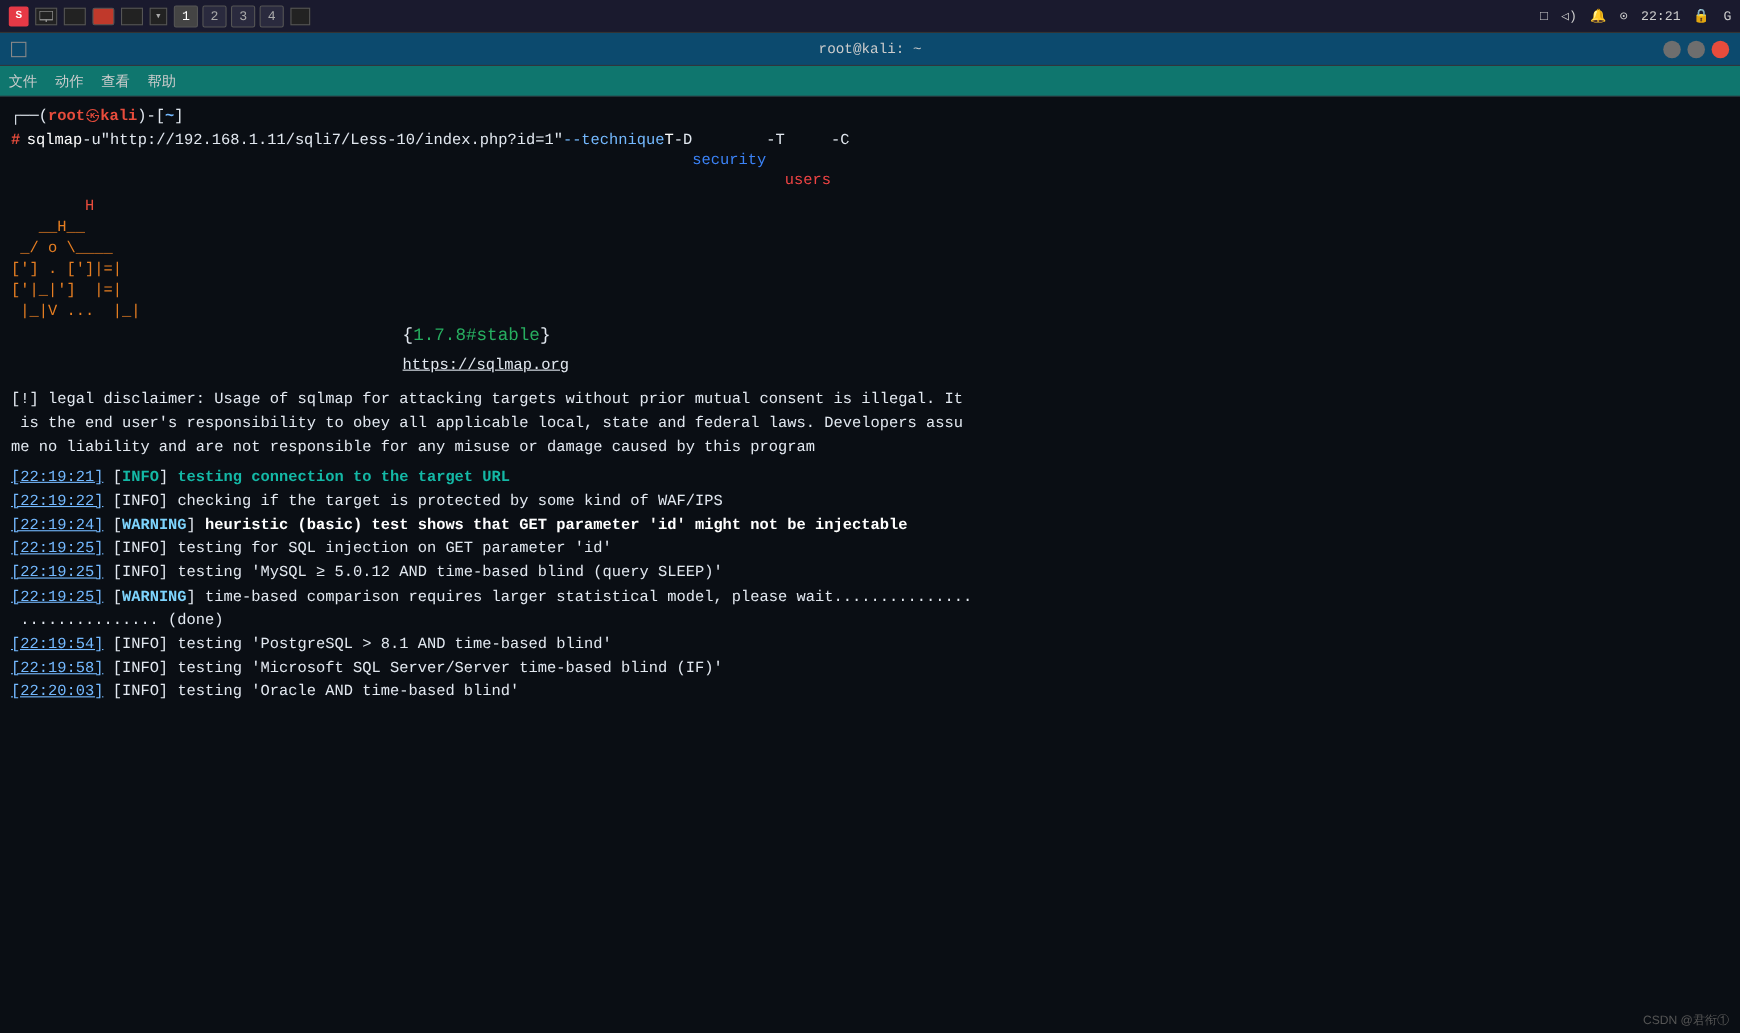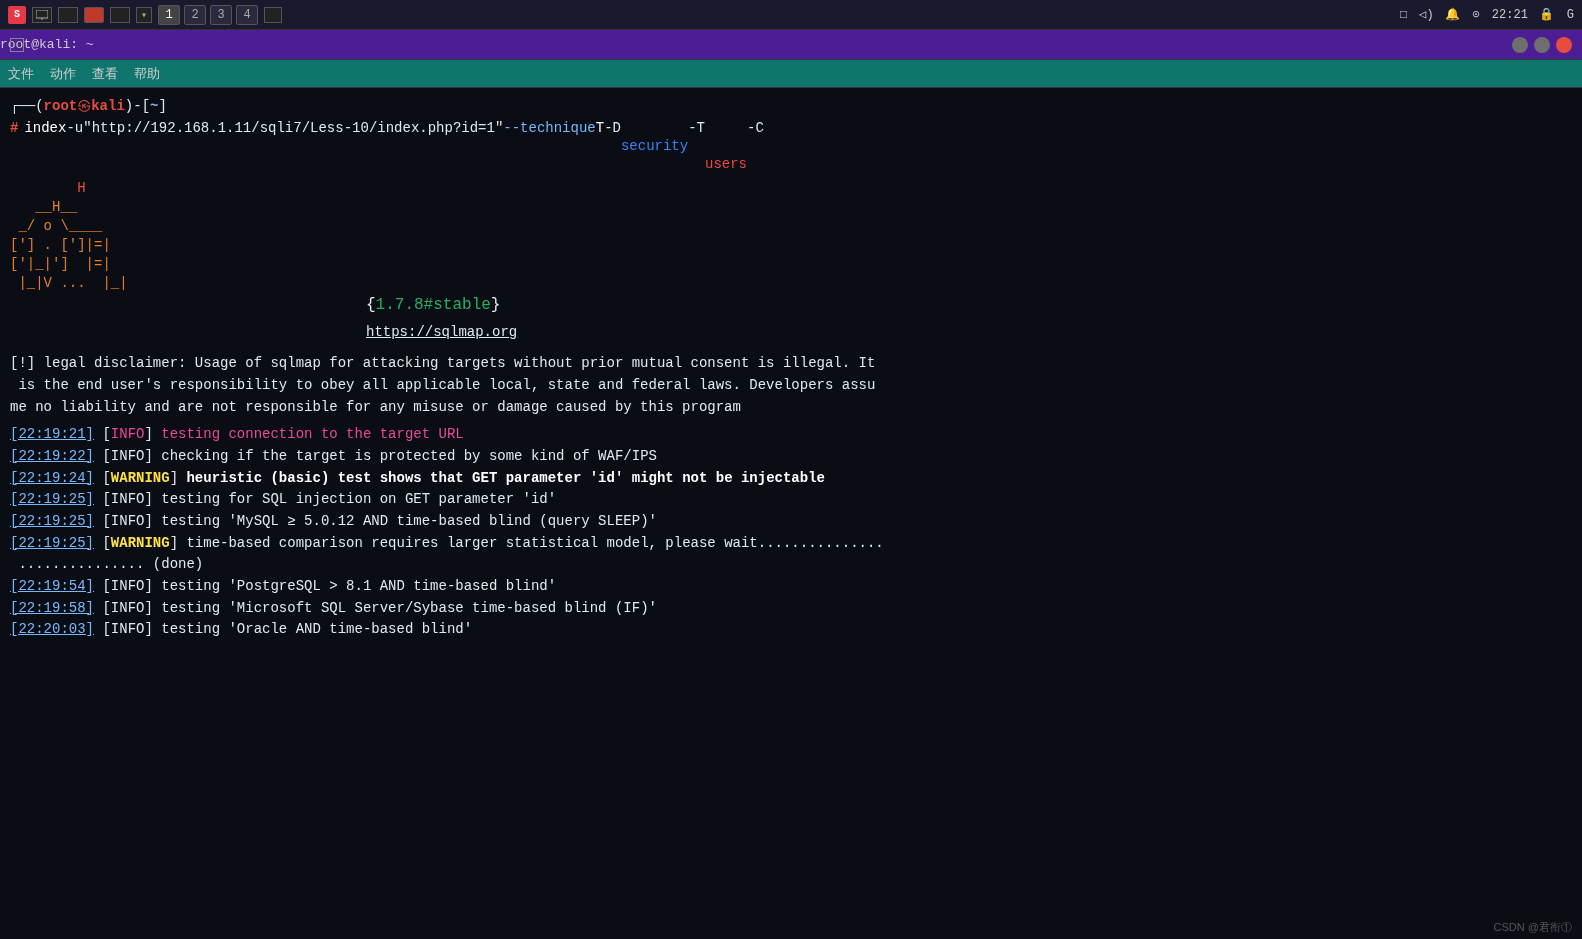--- a/index.html
+++ b/index.html
@@ -45,24 +45,24 @@
     .taskbar-right {
       margin-left: auto;
       display: flex; align-items: center; gap: 12px;
       color: #ccc; font-size: 12px;
     }
 
     
     .titlebar {
       width: 100%;
       height: 30px;
-      background: #4c1d95;
+      background: #0c4a6e;
       display: flex;
       align-items: center;
-      justify-content: flex-start;
+      justify-content: center;
       color: #ccc;
       font-size: 13px;
       border-bottom: 1px solid #30363d;
       position: relative;
     }
     .titlebar-controls {
       position: absolute;
       right: 10px;
       display: flex; gap: 6px;
     }
@@ -133,22 +133,22 @@
       line-height: 1.4;
       margin: 4px 0;
     }
 
     .disclaimer { color: #e2e8f0; margin: 6px 0; line-height: 1.55; }
     .starting { color: #e2e8f0; margin: 4px 0; }
 
     .log-line { margin: 0; line-height: 1.55; }
     .ts { color: #74b9ff; text-decoration: underline; }
     .info-tag { color: #e2e8f0; }
-    .info-bold { color: #ec4899; font-weight: normal; }
-    .warn-tag { color: #fde047; font-weight: bold; text-align: center; }
+    .info-bold { color: #14b8a6; font-weight: bold; }
+    .warn-tag { color: #7dd3fc; font-weight: bold; text-align: center; }
     .warn-bold { color: #ffffff; font-weight: bold; }
 
     
     .watermark {
       position: fixed;
       bottom: 4px;
       right: 10px;
       color: #555;
       font-size: 11px;
       font-family: sans-serif;
@@ -213,21 +213,21 @@
       <span class="ps1-root">root</span>
       <span class="ps1-at">㉿</span>
       <span class="ps1-root">kali</span>
       <span class="ps1-bracket">)-[</span>
       <span class="ps1-dir">~</span>
       <span class="ps1-bracket">]</span>
   </div>
 
   <div class="prompt-line">
     <span class="prompt-hash">#</span>
-    <span class="cmd-white">index </span>
+    <span class="cmd-white">sqlmap </span>
       <span class="cmd-flag">-u </span>
       <span class="cmd-url">"http://192.168.1.11/sqli7/Less-10/index.php?id=1"</span>
       <span class="cmd-white"> </span>
       <span class="cmd-technique">--technique</span>
       <span class="cmd-white"> T </span>
       <span class="cmd-flag">-D </span>
       <span class="cmd-security">security </span>
       <span class="cmd-flag">-T </span>
       <span class="cmd-users">users </span>
       <span class="cmd-flag">-C</span>
@@ -296,21 +296,21 @@
 
     <div class="log-line">
       <span class="ts">[22:19:54]</span>
       <span class="info-tag"> [INFO]</span>
       <span> testing 'PostgreSQL &gt; 8.1 AND time-based blind'</span>
     </div>
 
     <div class="log-line">
       <span class="ts">[22:19:58]</span>
       <span class="info-tag"> [INFO]</span>
-      <span> testing 'Microsoft SQL Server/Sybase time-based blind (IF)'</span>
+      <span> testing 'Microsoft SQL Server/Server time-based blind (IF)'</span>
     </div>
 
     <div class="log-line">
       <span class="ts">[22:20:03]</span>
       <span class="info-tag"> [INFO]</span>
       <span> testing 'Oracle AND time-based blind'</span>
     </div>
 
   </div>
 </div>

